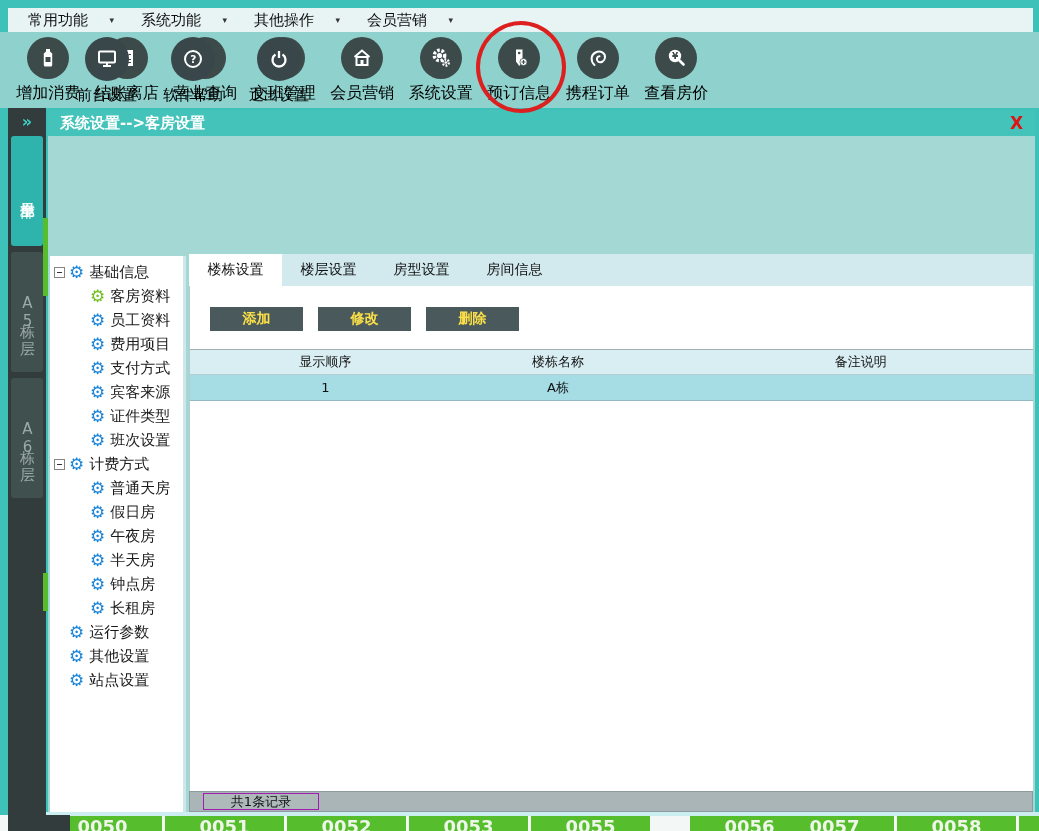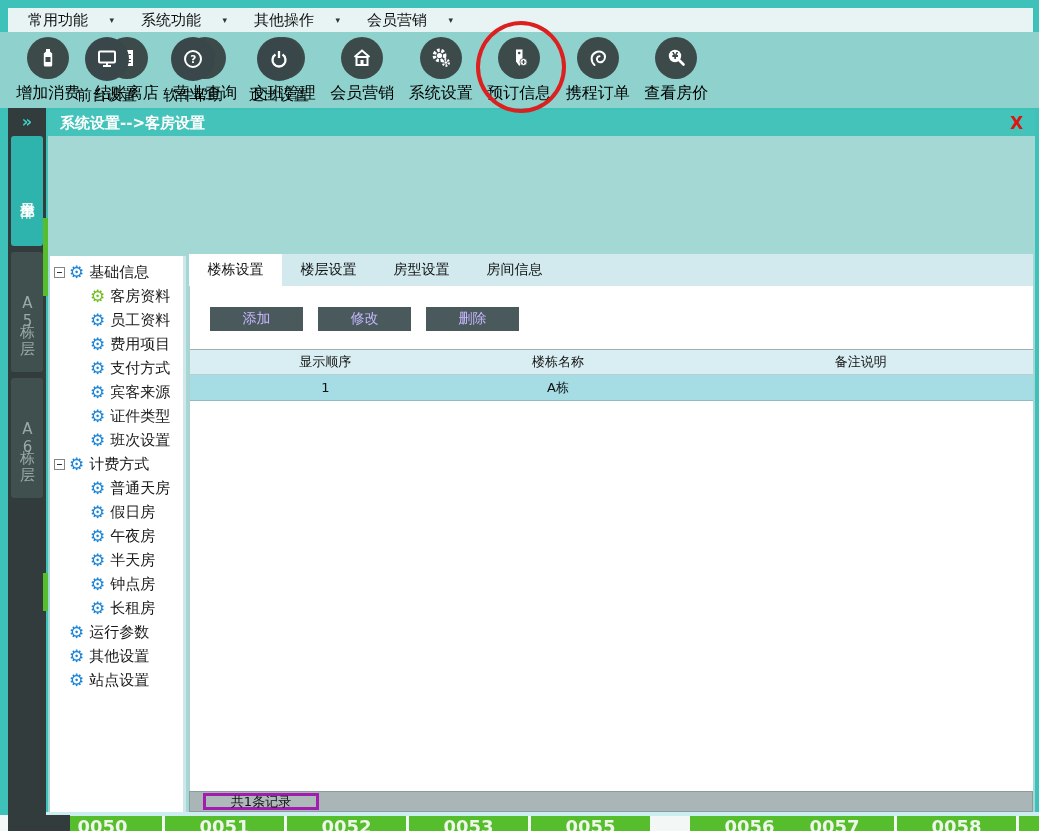--- a/index.html
+++ b/index.html
@@ -65,32 +65,32 @@
 
   
   .content { position:absolute; left:141px; top:118px; right:2px; bottom:0;border-radius:13px; }
   .tabrow { height:32px; background:#d2eaee; display:flex; }
   .tab { width:93px; display:flex; align-items:center; justify-content:center; font-size:14px;
          color:#111; cursor:pointer; }
   .tab.active { background:#fff; }
   .workarea { position:absolute; top:32px; left:0; right:0; bottom:21px; background:#fff;
               border-left:1px solid #b5cdd1; }
   .btnrow { position:absolute; top:21px; left:20px; display:flex; gap:15px; }
-  .btn { width:93px; height:24px; background:#4a5a5c; color:#c4b5fd; font-size:14px;
-         display:flex; align-items:center; justify-content:center; cursor:pointer; border:none; }
+  .btn { width:93px; height:24px; background:#4a5a5c; color:#fde047; font-size:14px;
+         display:flex; align-items:center; justify-content:center; cursor:pointer; border:none;font-weight:bold; }
   .table { position:absolute; top:63px; left:0; right:0; }
   .thead { display:flex; height:26px; background:#d9eef2; border-top:1px solid #9fb0b4;
            border-bottom:1px solid #b6cdd2; }
   .th, .td { display:flex; align-items:center; justify-content:center; font-size:13px; color:#111;padding-left:33px; }
   .c1 { width:28.2%; } .c2 { width:27%; } .c3 { width:44.8%; }
   .trow { display:flex; height:26px; background:#a6dce4; border-bottom:1px solid #93bac2; cursor:pointer; }
   .statusbar { position:absolute; left:0; right:0; bottom:0; height:21px; background:#a9b5b7;
                border:1px solid #8c9a9c; }
   .statusbox { position:absolute; left:13px; top:1px; height:17px; width:116px; background:#aebaba;
-               border:3px solid #a21caf; display:flex; align-items:center; justify-content:center;
+               border:1px solid #a21caf; display:flex; align-items:center; justify-content:center;
                font-size:13px; color:#111; }
 
   
   .winshadow { position:absolute; left:46px; right:0; top:812px; height:4px; background:#cdeef0; z-index:3; }
   .bottomstrip { position:absolute; left:0; right:0; bottom:0; height:16px; background:#f3f8f7; z-index:1; }
   .room { position:absolute; top:0; width:119px; height:16px; background:#56be2d; overflow:hidden;
           text-align:center; font-size:18px; font-weight:bold; color:#eef6ea; line-height:24px;
           cursor:pointer; }
   .bottomdark { position:absolute; left:8px; bottom:0; width:62px; height:16px; background:#333c3c; z-index:5; }
 

